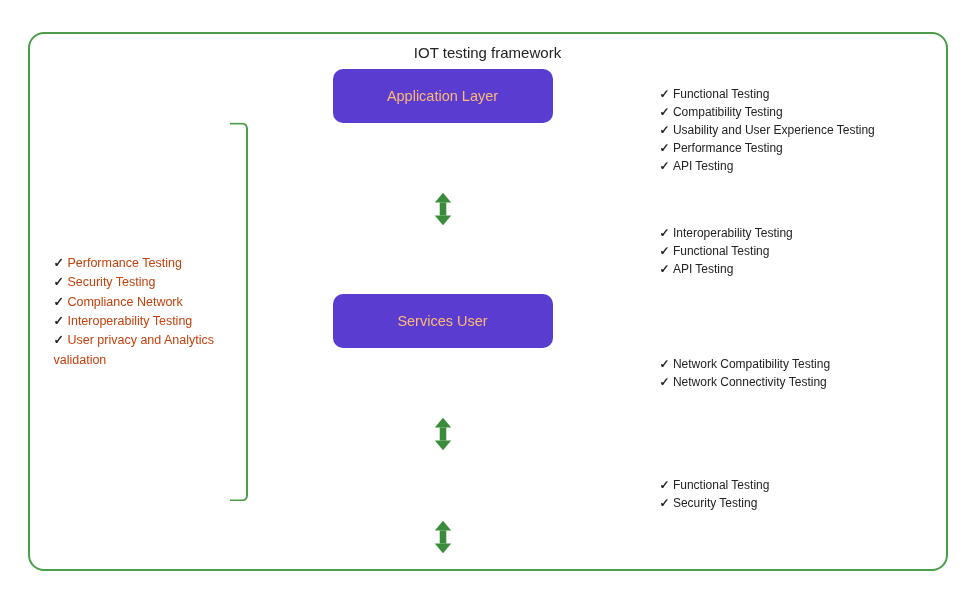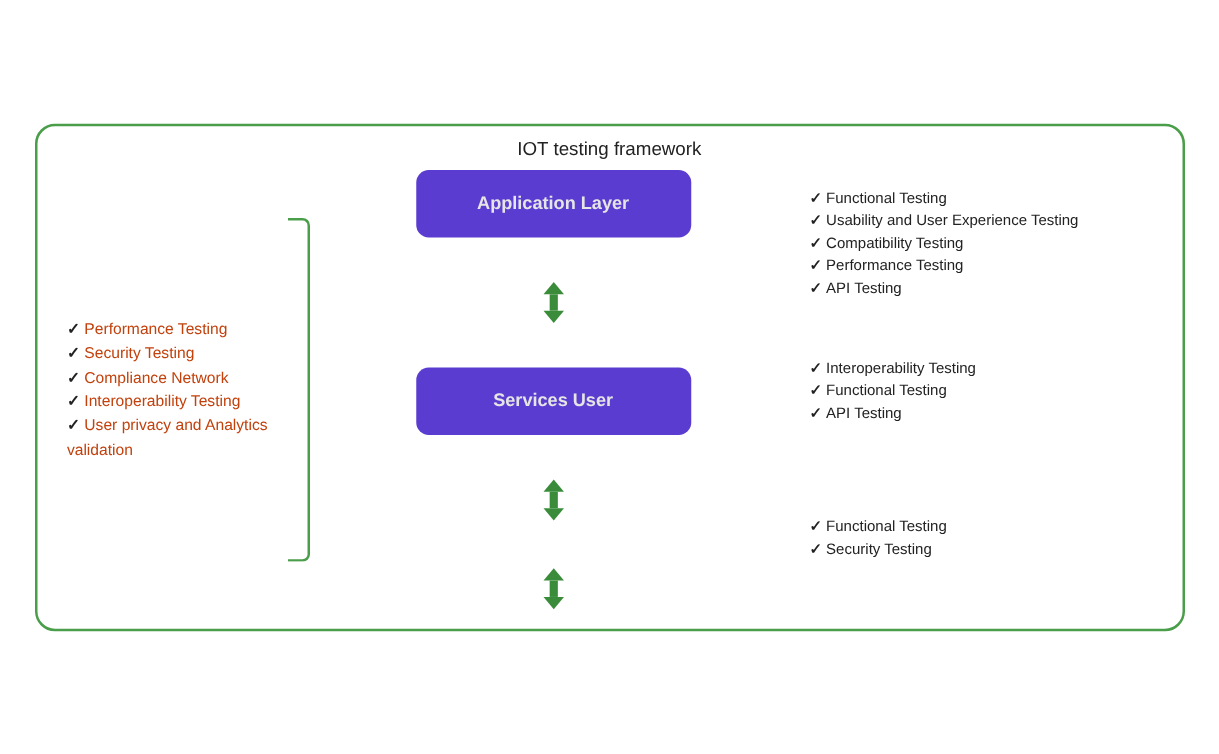--- a/index.html
+++ b/index.html
@@ -8,21 +8,21 @@
       font-family: Arial, sans-serif;
       display: flex;
       justify-content: center;
       align-items: center;
       width: 975px;
       height: 603px;
       overflow: hidden;
     }
     .outer-frame {
       width: 920px;
-      height: 406px;
+      height: 539px;
       border: 2.5px solid #4a9e4a;
       border-radius: 16px;
       position: relative;
       background: #fff;
       display: flex;
       flex-direction: column;
       align-items: center;
     }
     .title {
       margin-top: 10px;
@@ -82,25 +82,25 @@
       flex: 1;
       display: flex;
       flex-direction: column;
       align-items: center;
       justify-content: space-between;
       padding: 0 10px;
       gap: 0;
     }
     .layer-box {
       background: #5b3cd0;
-      color: #e5e5e5;
+      color: #fdba74;
       border-radius: 10px;
       text-align: center;
       font-size: 14.5px;
-      font-weight: bold;
+      font-weight: normal;
       display: flex;
       align-items: center;
       justify-content: center;
       width: 220px;
       padding: 10px 12px;
       min-height: 54px;
     }
     .arrow-container {
       display: flex;
       align-items: center;
@@ -117,21 +117,21 @@
     }
     .right-section {
       display: flex;
       flex-direction: column;
       justify-content: center;
       flex: 1;
     }
     .right-section ul {
       list-style: none;
       padding: 0;
-      margin: 0;
+      margin: 12px;
     }
     .right-section ul li {
       font-size: 12px;
       color: #222;
       line-height: 1.5;
     }
     .right-section ul li::before {
       content: "✓ ";
       color: #222;
       font-weight: bold;
@@ -192,34 +192,40 @@
 
       <polygon points="16,42 6,30 26,30" fill="#3a8c3a"></polygon>
     </svg>
         </div>
       </div>
 
     <div class="right-col">
     <div class="right-section">
           <ul>
             <li>Functional Testing</li>
+            <li>Compatibility Testing</li>
             <li>Usability and User Experience Testing</li>
-            <li>Compatibility Testing</li>
             <li>Performance Testing</li>
             <li>API Testing</li>
           </ul>
         </div>
         <div class="right-section">
           <ul>
             <li>Interoperability Testing</li>
             <li>Functional Testing</li>
             <li>API Testing</li>
           </ul>
         </div>
         <div class="right-section">
           <ul>
+            <li>Network Compatibility Testing</li>
+            <li>Network Connectivity Testing</li>
+          </ul>
+        </div>
+        <div class="right-section">
+          <ul>
             <li>Functional Testing</li>
             <li>Security Testing</li>
           </ul>
         </div>
       </div>
   </div>
 </div>
 
 </body></html>

